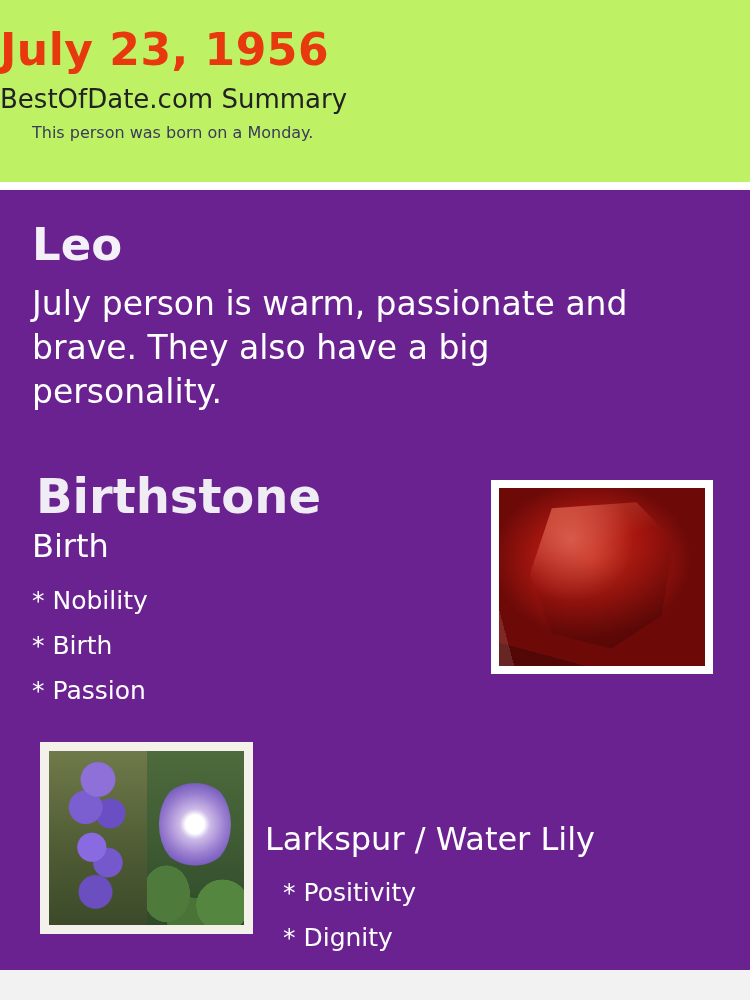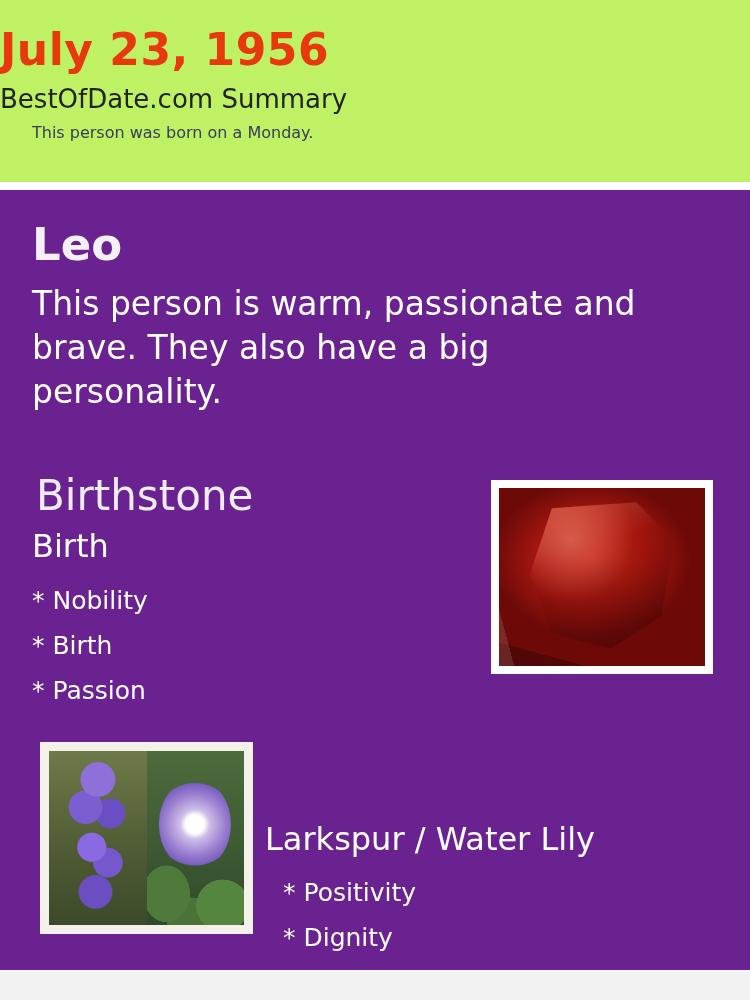--- a/index.html
+++ b/index.html
@@ -88,22 +88,22 @@
     width: 650px;
     font-size: 33px;
     line-height: 44px;
     color: #ffffff;
   }
   
   .stone-title {
     position: absolute;
     left: 36px;
     top: 282px;
-    font-size: 42px;
-    font-weight: normal;
+    font-size: 48px;
+    font-weight: bold;
     color: #f0ecf4;
     line-height: 48px;
   }
   .stone-name {
     position: absolute;
     left: 32px;
     top: 336px;
     font-size: 32px;
     line-height: 40px;
     color: #ffffff;
@@ -255,21 +255,21 @@
     <div class="header-date">July 23, 1956</div>
     <div class="header-sub">BestOfDate.com Summary</div>
     <div class="header-note">This person was born on a Monday.</div>
   </div>
 
   <div class="divider"></div>
 
   <div class="body-panel">
 
     <div class="zodiac-title">Leo</div>
-    <div class="zodiac-desc">This person is warm, passionate and brave. They also have a big personality.</div>
+    <div class="zodiac-desc">July person is warm, passionate and brave. They also have a big personality.</div>
 
     <div class="stone-title">Birthstone</div>
     <div class="stone-name">Birth</div>
     <div class="stone-traits">
       <div class="trait-line">* Nobility</div>
       <div class="trait-line">* Birth</div>
       <div class="trait-line">* Passion</div>
     </div>
 
     <div class="stone-photo">

